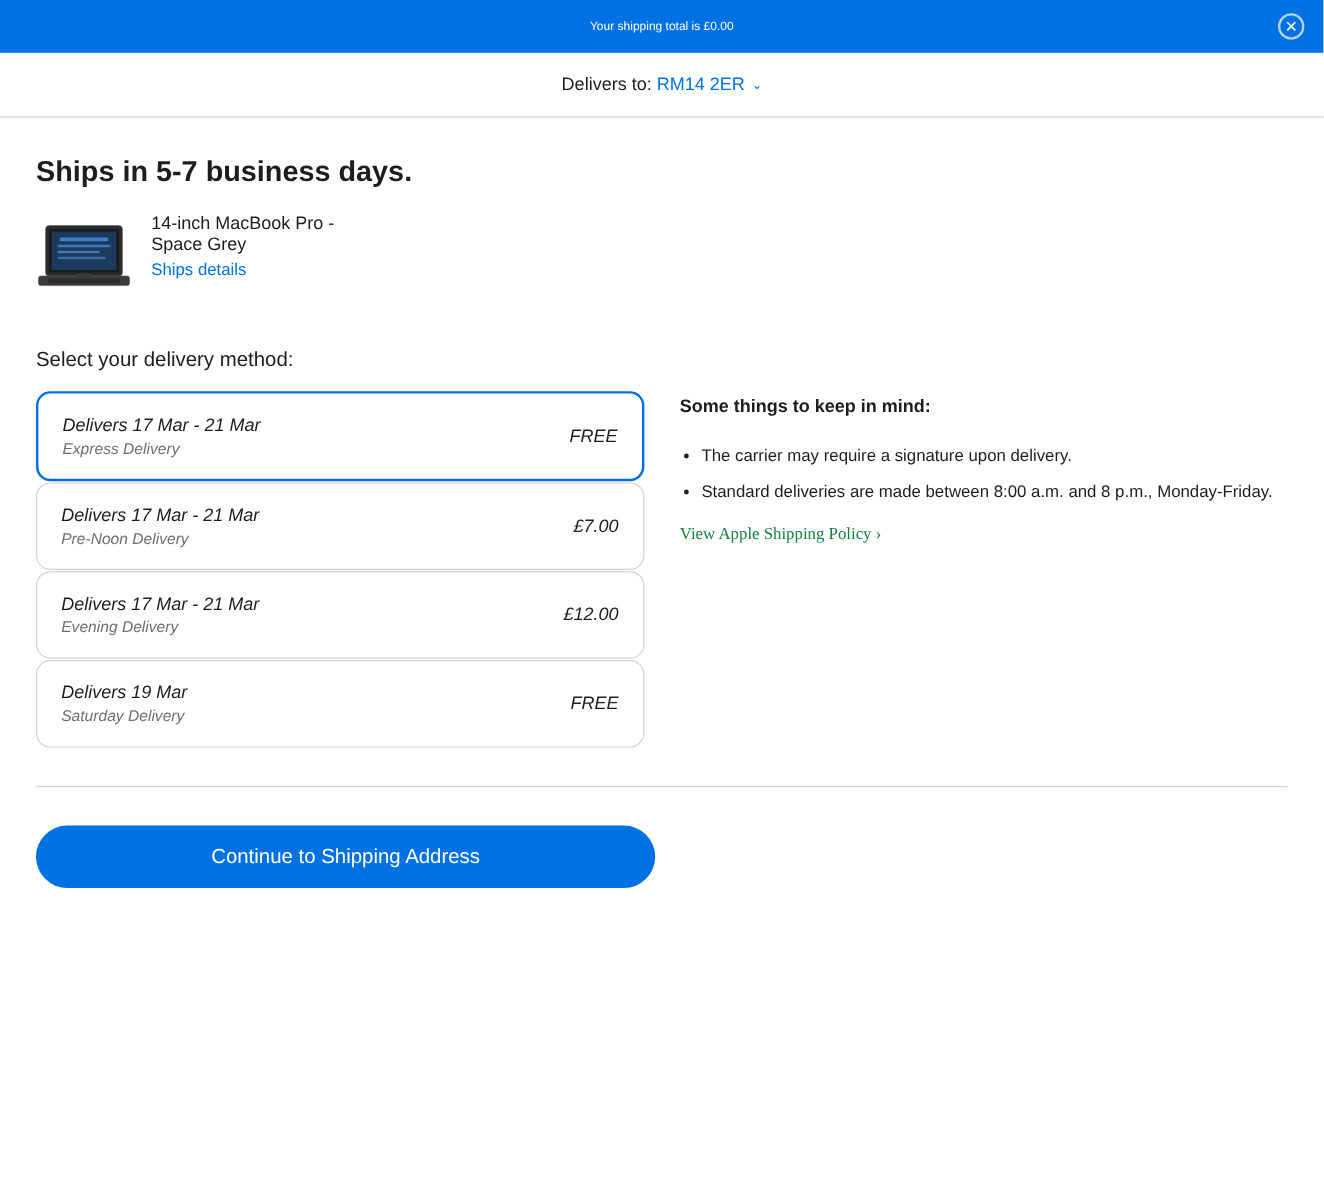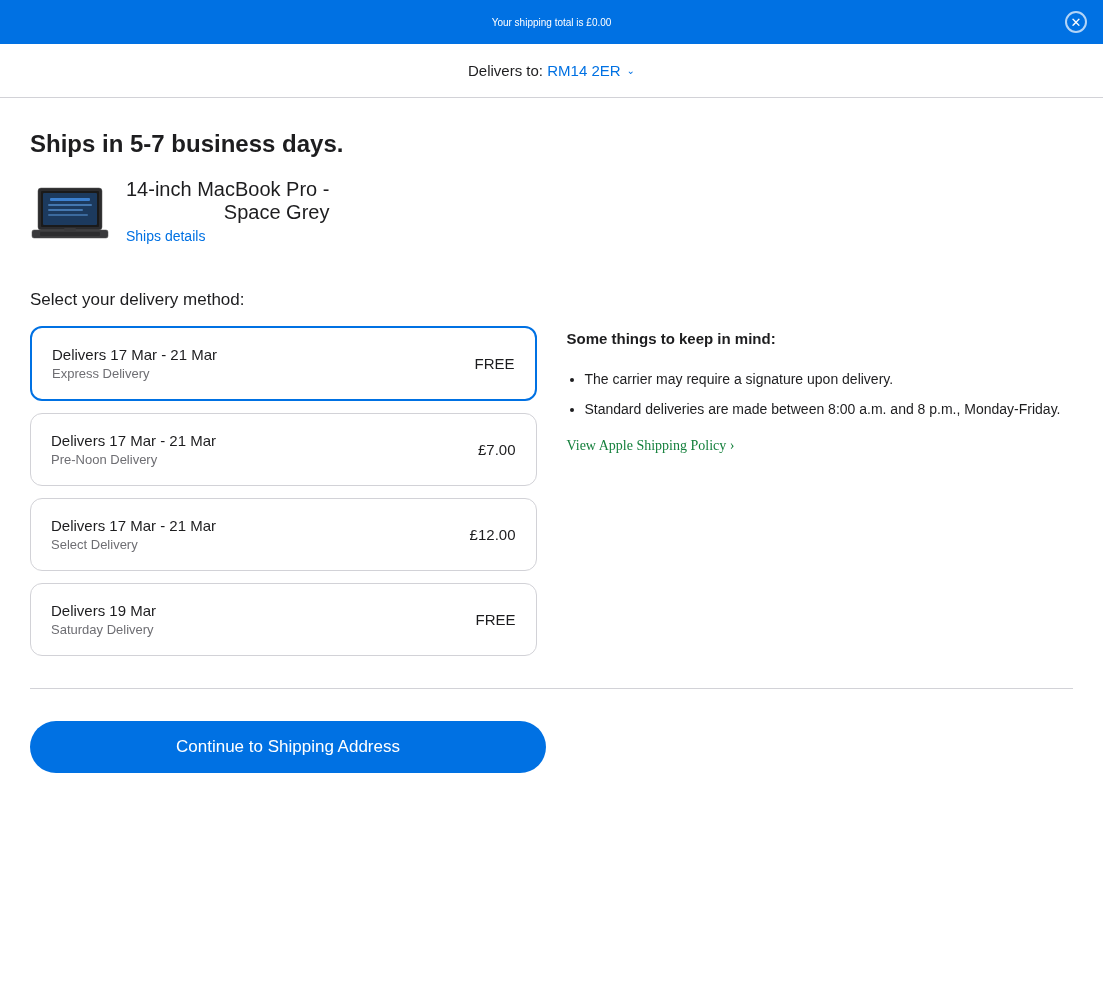--- a/index.html
+++ b/index.html
@@ -102,24 +102,23 @@
     .macbook-svg {
       width: 80px;
       height: 65px;
     }
     .product-info {
       display: flex;
       flex-direction: column;
       gap: 4px;
     }
     .product-name {
-      font-size: 20px;
+      font-size: 15px;
       color: #1d1d1f;
       font-weight: 400;
-      text-align: right;
     }
     .view-details-link {
       color: #0071e3;
       text-decoration: none;
       font-size: 14px;
     }
 
     
     .delivery-label {
       font-size: 17px;
@@ -131,21 +130,22 @@
     .two-col-layout {
       display: grid;
       grid-template-columns: 1fr 1fr;
       gap: 30px;
       align-items: start;
     }
 
     .delivery-options {
       display: flex;
       flex-direction: column;
-      gap: 12px;
+      gap: 1px;
+      font-style: italic;
     }
 
     .delivery-card {
       border: 1px solid #d2d2d7;
       border-radius: 12px;
       padding: 18px 20px;
       display: flex;
       align-items: center;
       justify-content: space-between;
       cursor: pointer;
@@ -299,21 +299,21 @@
         <div class="delivery-card-info">
           <span class="delivery-card-title">Delivers 17 Mar - 21 Mar</span>
           <span class="delivery-card-subtitle">Pre-Noon Delivery</span>
         </div>
         <span class="delivery-card-price">£7.00</span>
       </div>
 
       <div class="delivery-card">
         <div class="delivery-card-info">
           <span class="delivery-card-title">Delivers 17 Mar - 21 Mar</span>
-          <span class="delivery-card-subtitle">Select Delivery</span>
+          <span class="delivery-card-subtitle">Evening Delivery</span>
         </div>
         <span class="delivery-card-price">£12.00</span>
       </div>
 
       <div class="delivery-card">
         <div class="delivery-card-info">
           <span class="delivery-card-title">Delivers 19 Mar</span>
           <span class="delivery-card-subtitle">Saturday Delivery</span>
         </div>
         <span class="delivery-card-price">FREE</span>

